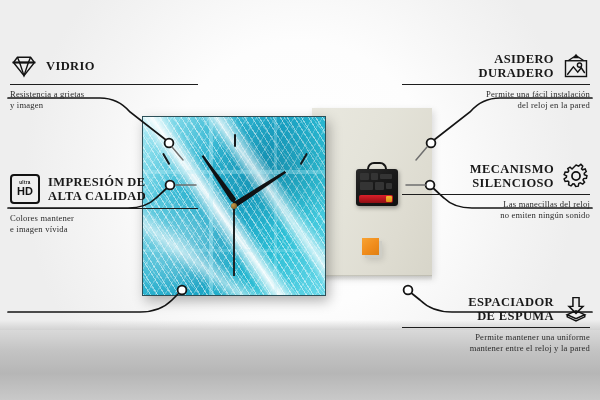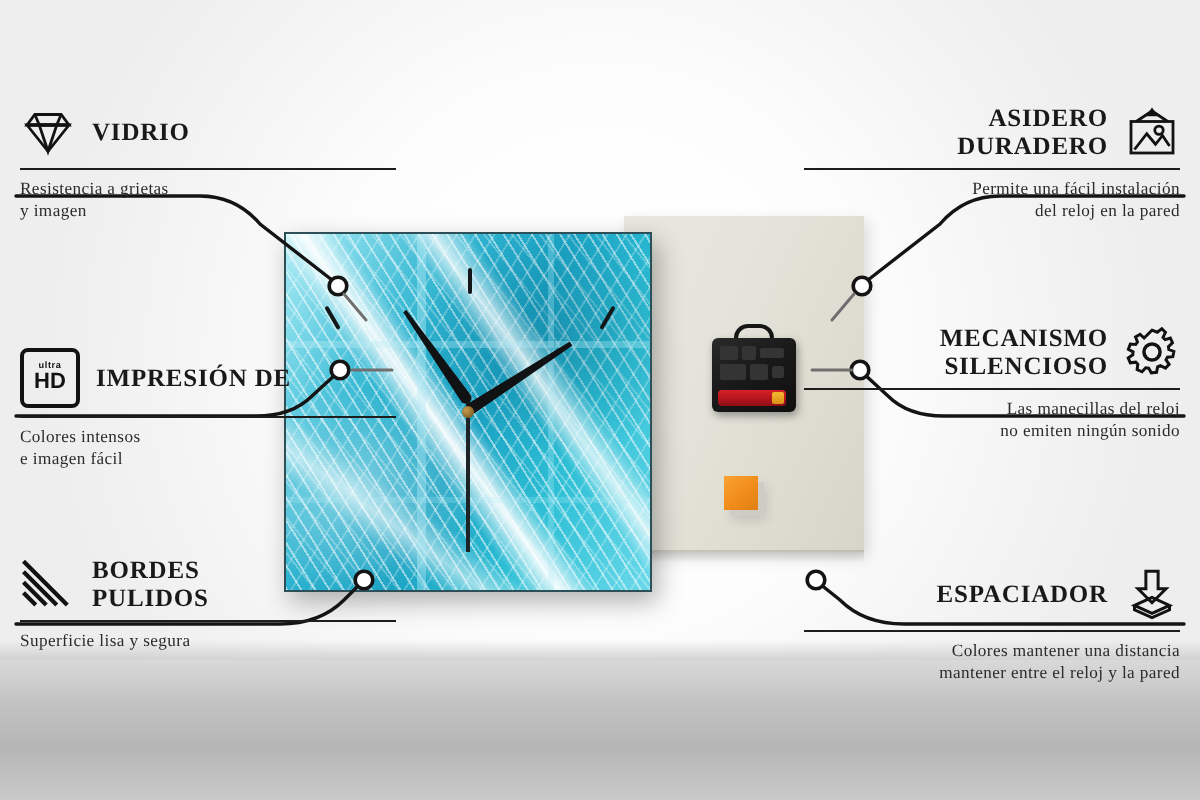--- a/index.html
+++ b/index.html
@@ -245,47 +245,28 @@
   </div>
 
   <div class="callout left" style="top:162px;margin-top:12px;">
     <div class="co-head">
       <span class="hdbox">
         <span class="u">ultra</span>
         <span class="h">HD</span>
       </span>
       <span>
         <div class="co-title">IMPRESIÓN DE</div>
-      </span>
-    </div>
-    <div class="co-rule"></div>
-    <div class="co-sub">Colores intensos</div>
-    <div class="co-sub">e imagen fácil</div>
-  </div>
-
-  <div class="callout left" style="top:278px;">
-    <div class="co-head">
-      <span class="ico">
-        <svg viewBox="0 0 32 32">
-            <g stroke="currentColor" stroke-width="2.4" stroke-linecap="butt">
-          <path d="M2 3 L27 28"></path>
-          <path d="M2 9 L21 28"></path>
-          <path d="M2 15 L15 28"></path>
-          <path d="M2 21 L9 28"></path>
-        </g>
-          </svg>
-      </span>
-      <span>
-        <div class="co-title">BORDES</div>
-        <div class="co-title">PULIDOS</div>
-      </span>
-    </div>
-    <div class="co-rule"></div>
-    <div class="co-sub">Superficie lisa y segura</div>
-  </div>
+        <div class="co-title">ALTA CALIDAD</div>
+      </span>
+    </div>
+    <div class="co-rule"></div>
+    <div class="co-sub">Colores mantener</div>
+    <div class="co-sub">e imagen vívida</div>
+  </div>
+
 
   <div class="callout right" style="top:52px;">
     <div class="co-head">
       <span class="ico">
         <svg viewBox="0 0 32 32">
             <g fill="none" stroke="currentColor" stroke-width="1.6">
           <path d="M16 2 L12.5 7 H19.5 Z" fill="currentColor" stroke="none"></path>
           <path d="M16 4 L7 10 M16 4 L25 10"></path>
           <rect x="4" y="10" width="24" height="18"></rect>
           <path d="M6 26 L13 17 L18 23 L22 18 L26 24"></path>
@@ -316,33 +297,34 @@
       <span>
         <div class="co-title">MECANISMO</div>
         <div class="co-title">SILENCIOSO</div>
       </span>
     </div>
     <div class="co-rule"></div>
     <div class="co-sub">Las manecillas del reloj</div>
     <div class="co-sub">no emiten ningún sonido</div>
   </div>
 
-  <div class="callout right" style="top:283px;">
+  <div class="callout right" style="top:295px;">
     <div class="co-head">
       <span class="ico">
         <svg viewBox="0 0 32 32">
           <g fill="none" stroke="currentColor" stroke-width="1.7">
             <path d="M12.5 3 H19.5 V13 H24 L16 21 L8 13 H12.5 Z"></path>
             <path d="M6 22.5 L16 18 L26 22.5 L16 27 Z"></path>
             <path d="M6 22.5 V25 L16 29.5 L26 25 V22.5"></path>
           </g>
         </svg>
       </span>
       <span>
         <div class="co-title">ESPACIADOR</div>
-      </span>
-    </div>
-    <div class="co-rule"></div>
-    <div class="co-sub">Colores mantener una distancia</div>
+        <div class="co-title">DE ESPUMA</div>
+      </span>
+    </div>
+    <div class="co-rule"></div>
+    <div class="co-sub">Permite mantener una uniforme</div>
     <div class="co-sub">mantener entre el reloj y la pared</div>
   </div>
 
 </div>
 
 </body></html>

